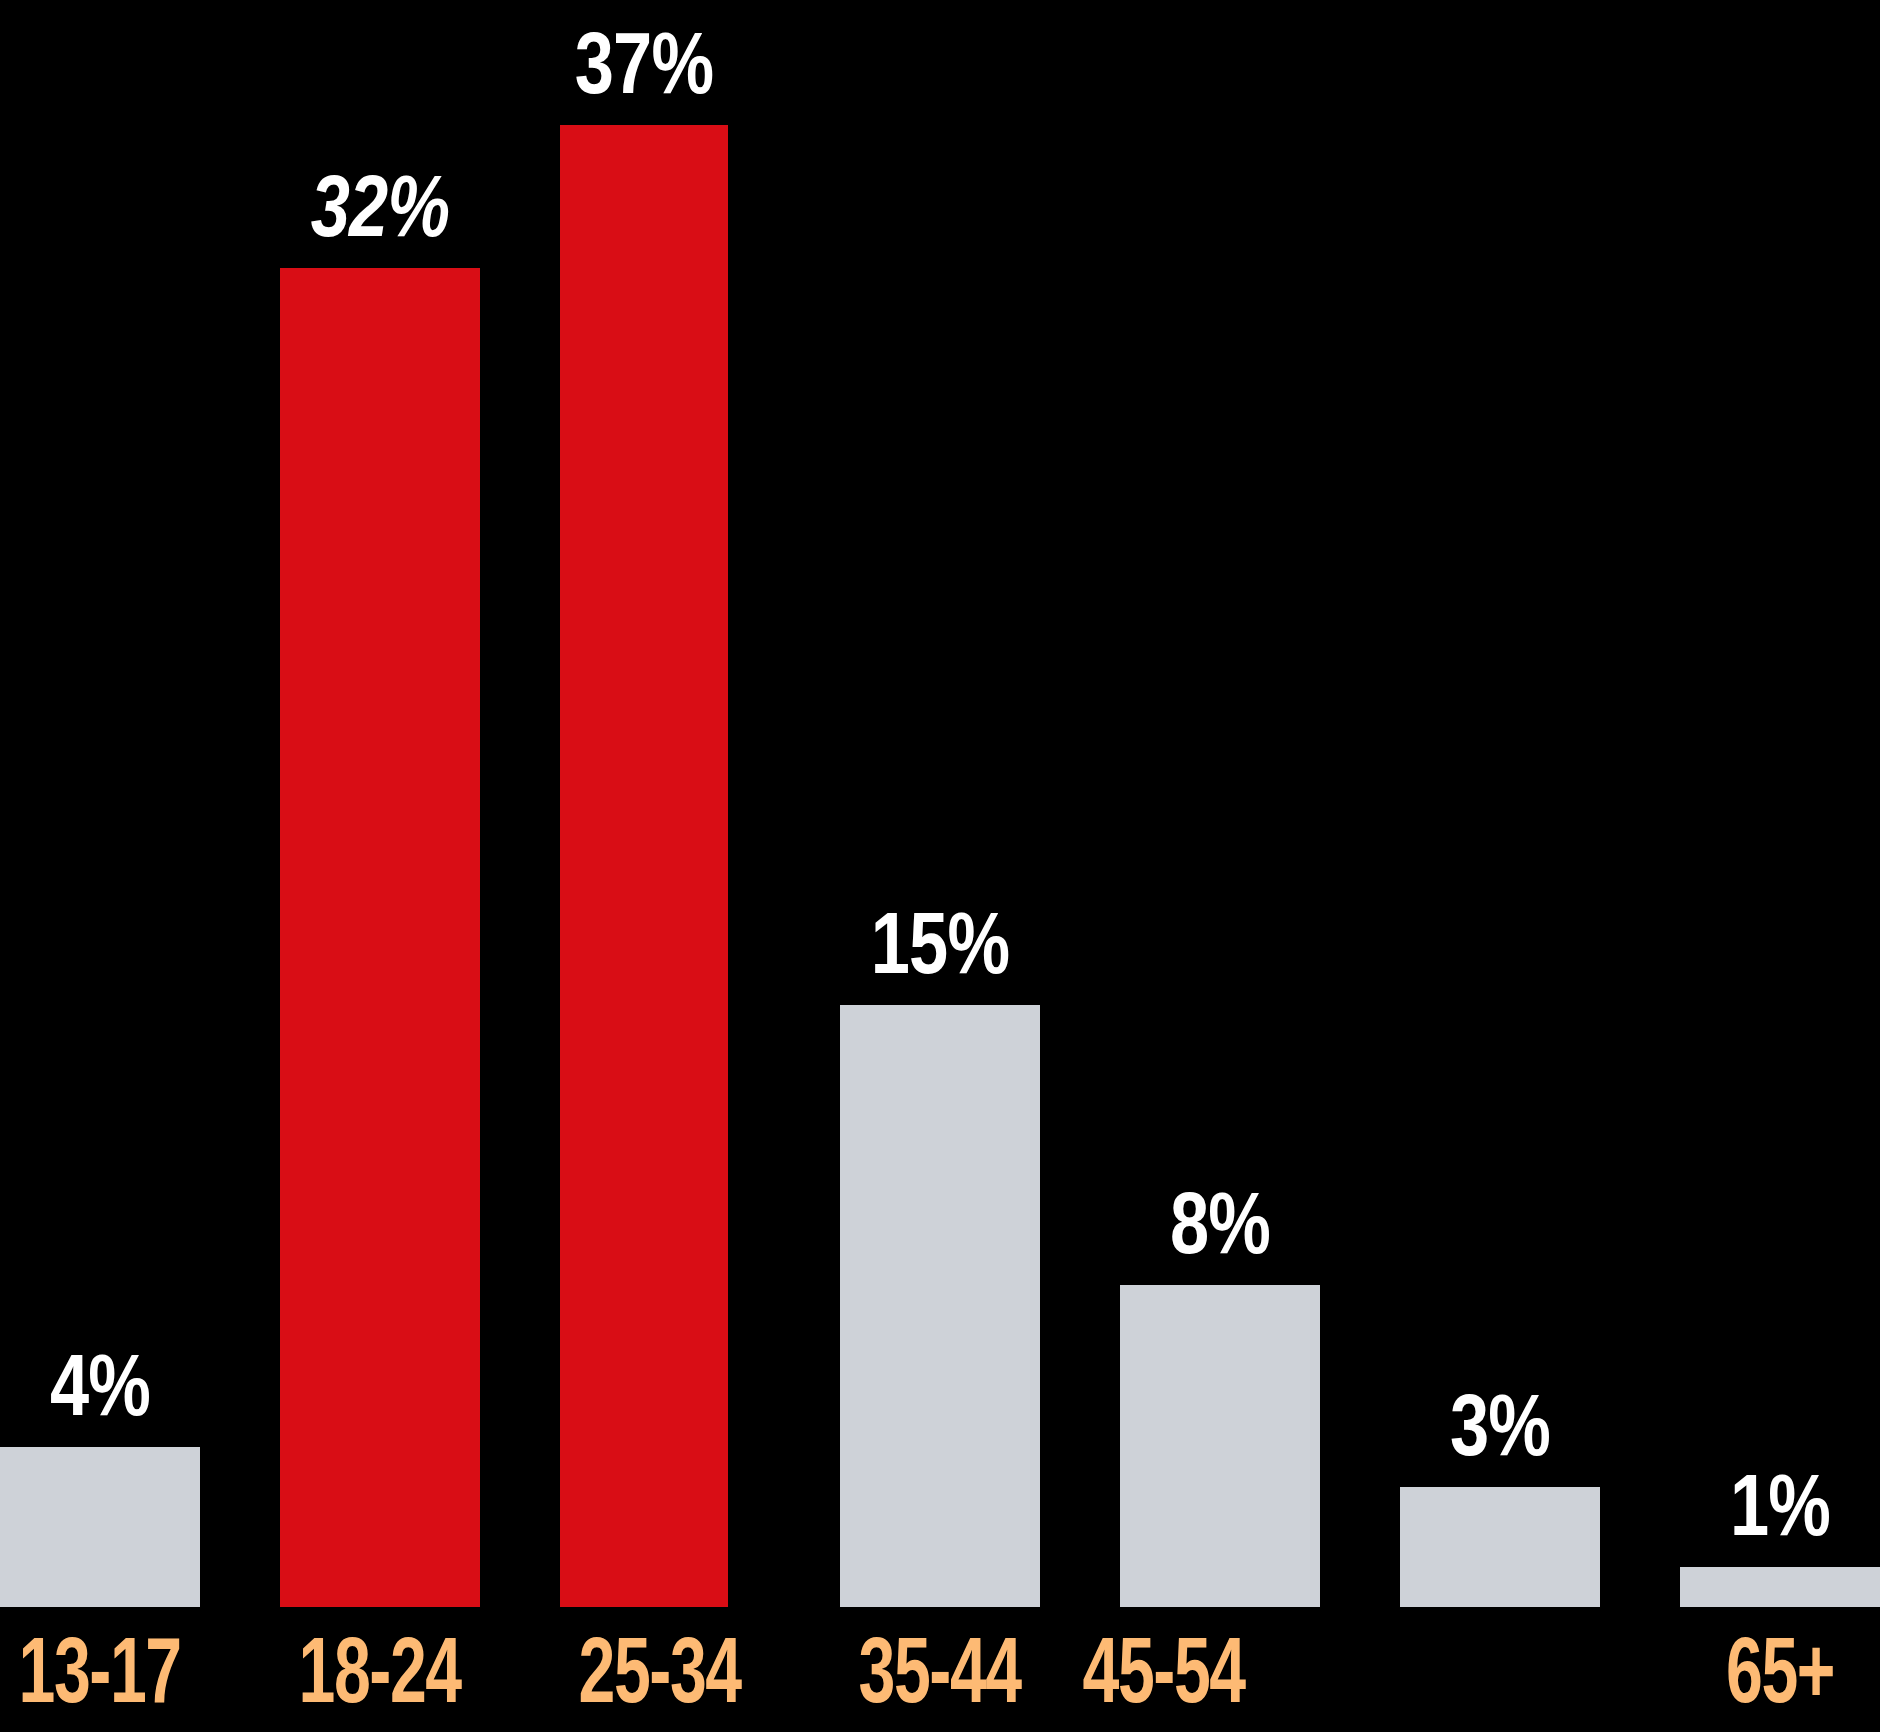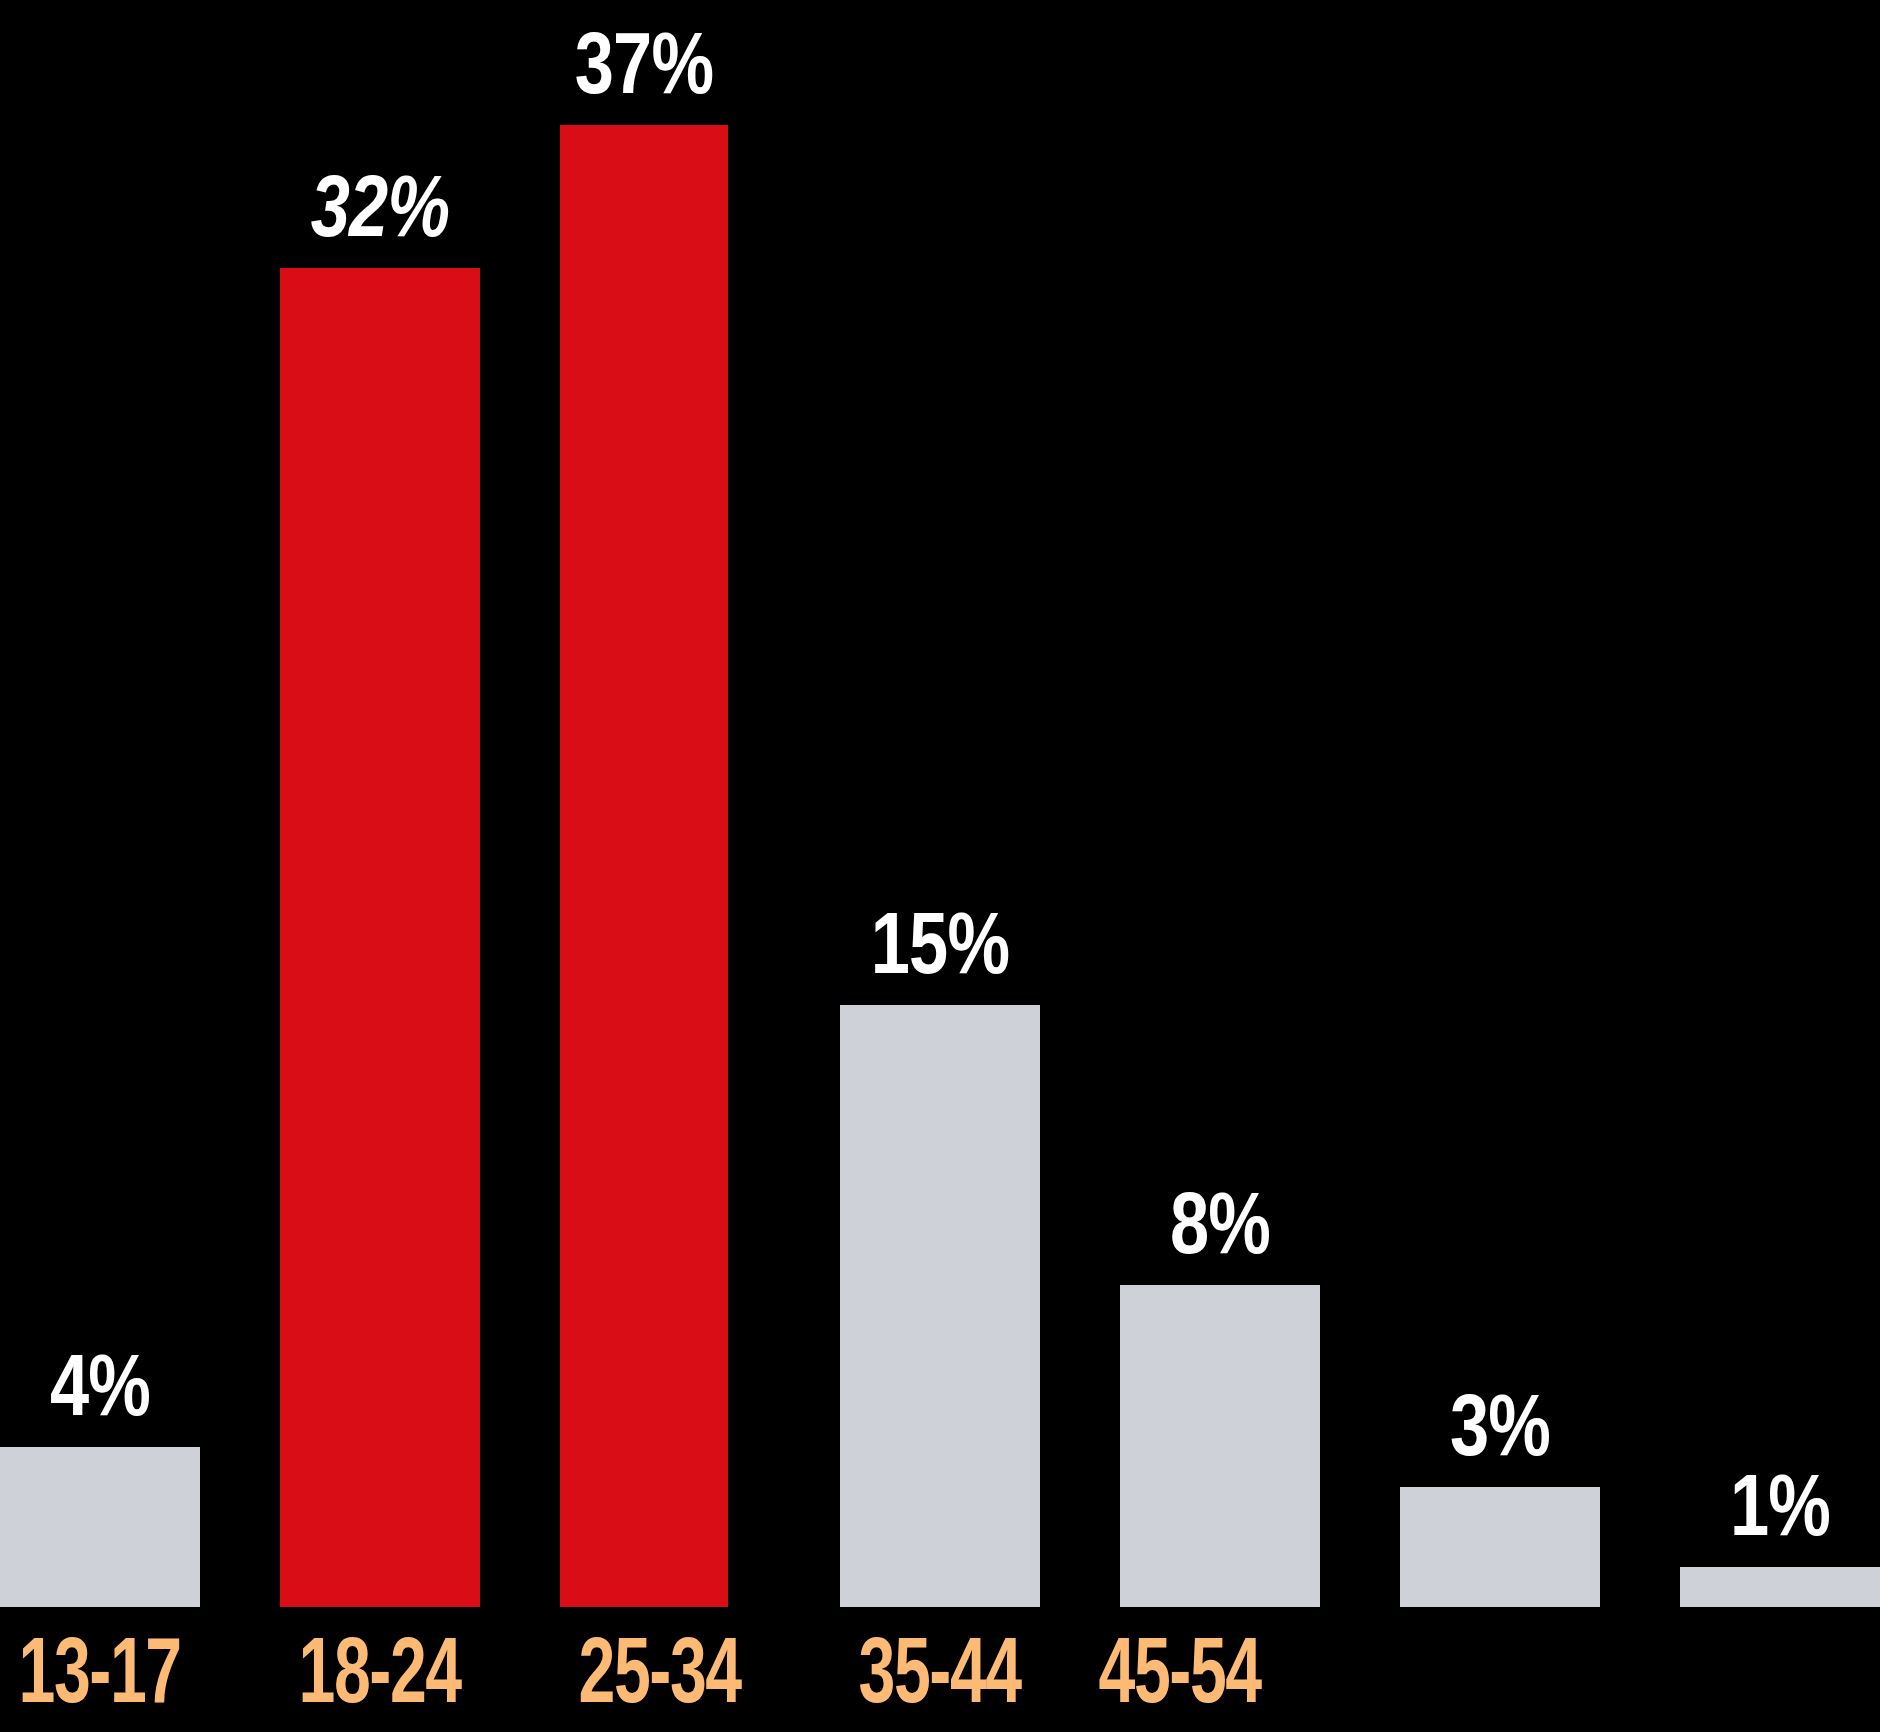--- a/index.html
+++ b/index.html
@@ -129,18 +129,21 @@
       </div>
     <div class="axis-label" style="left:280px;width:200px;">
         <span>18-24</span>
       </div>
     <div class="axis-label" style="left:560px;width:200px;">
         <span>25-34</span>
       </div>
     <div class="axis-label" style="left:840px;width:200px;">
         <span>35-44</span>
       </div>
-    <div class="axis-label" style="left:1092px;width:200px;justify-content:flex-end;">
+    <div class="axis-label" style="left:1064px;width:200px;">
         <span>45-54</span>
+      </div>
+    <div class="axis-label" style="left:1680px;width:200px;">
+        <span>65+</span>
       </div>
   </div>
 
 </div>
 
 </body></html>

